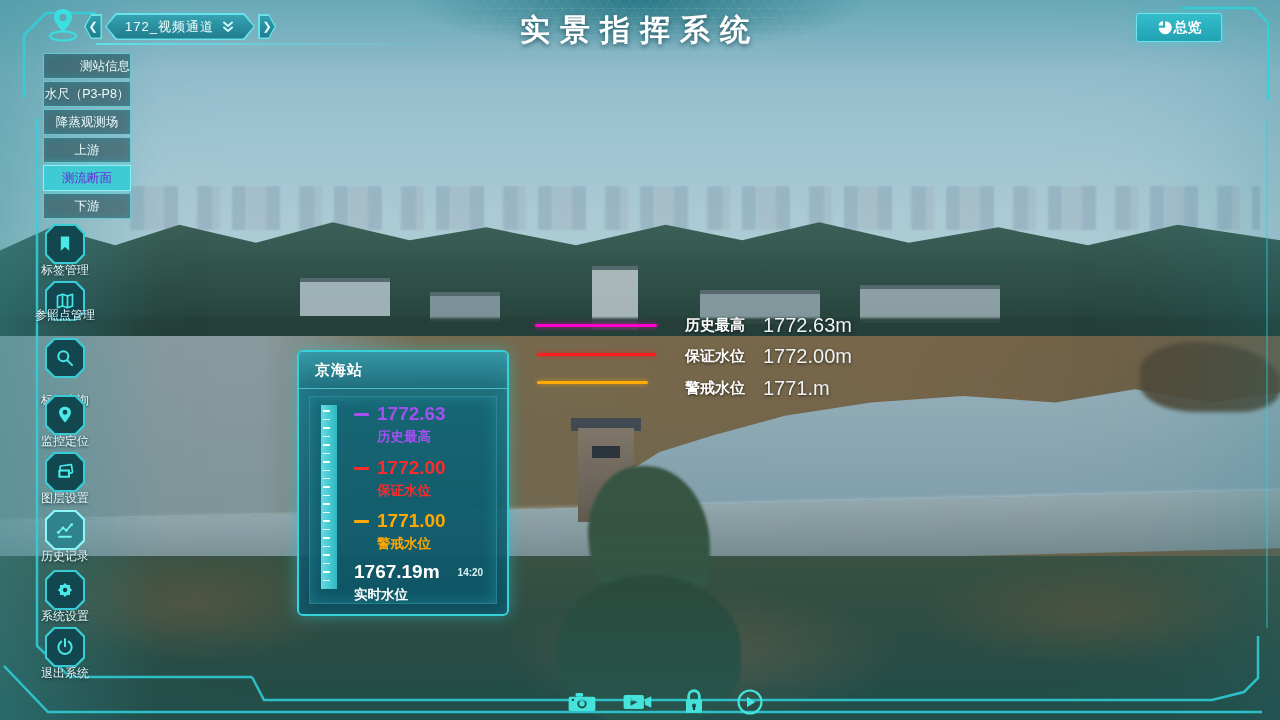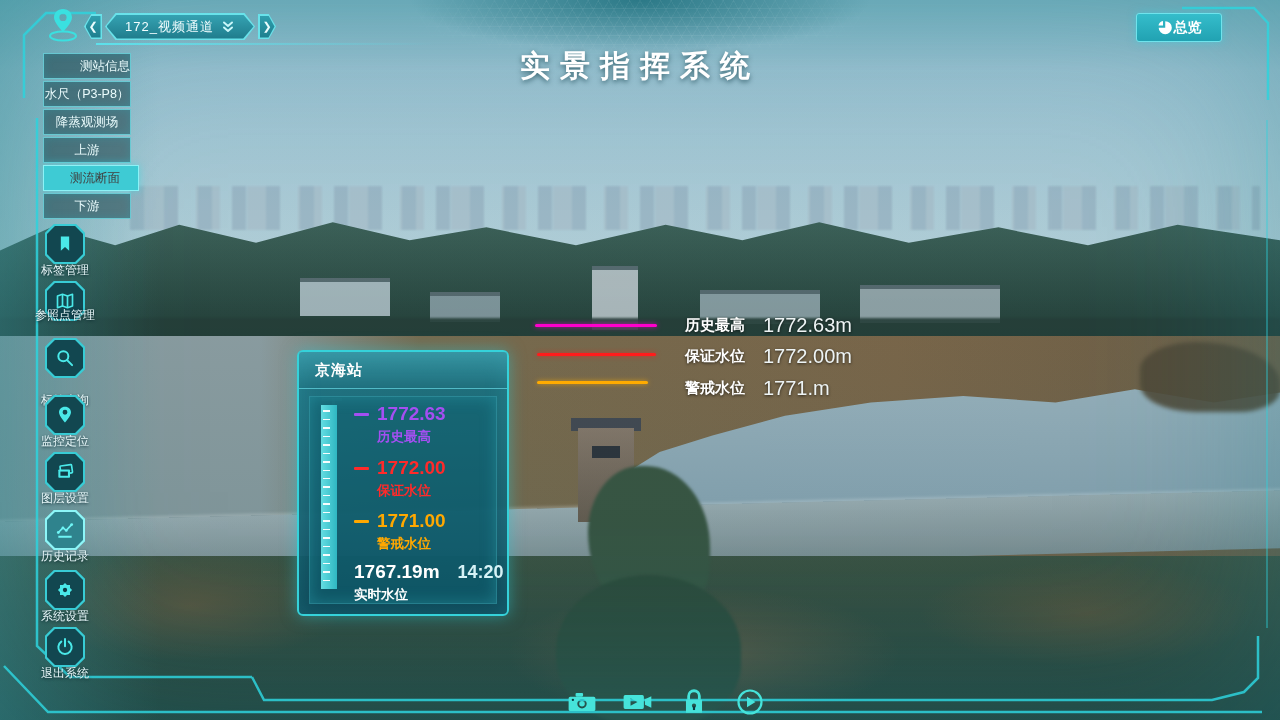--- a/index.html
+++ b/index.html
@@ -60,21 +60,21 @@
   .title-band{left:400px;top:0;width:480px;height:54px;
     background:radial-gradient(60% 120% at 50% 0%,rgba(32,112,126,.85),rgba(32,112,126,0) 80%);}
   .title-band::before{content:"";position:absolute;inset:0;opacity:.5;
     background-image:
       repeating-linear-gradient(0deg,rgba(255,255,255,.13) 0 1px,transparent 1px 9px),
       repeating-linear-gradient(60deg,rgba(255,255,255,.09) 0 1px,transparent 1px 9px),
       repeating-linear-gradient(-60deg,rgba(255,255,255,.09) 0 1px,transparent 1px 9px);
     -webkit-mask-image:radial-gradient(60% 100% at 50% 30%,#000 40%,transparent 85%);
     mask-image:radial-gradient(60% 100% at 50% 30%,#000 40%,transparent 85%);}
   .app-title{left:0;right:0;top:10px;text-align:center;color:#fff;font-size:30px;
-    font-weight:bold;letter-spacing:10px;text-shadow:0 2px 5px rgba(0,45,55,.6);margin-top:36px;}
+    font-weight:bold;letter-spacing:10px;text-shadow:0 2px 5px rgba(0,45,55,.6);}
   .chan-wrap{left:84px;top:13px;height:27px;display:flex;align-items:center;gap:2px;}
   .chan-arrow{position:relative;width:18px;height:25px;}
   .chan-arrow .shape{position:absolute;inset:0;background:#69e2ea;}
   .chan-arrow .inner{position:absolute;inset:1.5px;background:linear-gradient(180deg,#2f9fae,#1e7econ88);
     background:linear-gradient(180deg,#2f9fae,#1e7e8e);display:flex;align-items:center;justify-content:center;
     color:#eafcfd;font-size:11px;font-weight:bold;}
   .ar-l .shape,.ar-l .inner{clip-path:polygon(0 50%,40% 0,100% 0,100% 100%,40% 100%);}
   .ar-r .shape,.ar-r .inner{clip-path:polygon(0 0,60% 0,100% 50%,60% 100%,0 100%);}
   .chan-pill{position:relative;width:150px;height:27px;margin:0 1px;}
   .chan-pill .shape{position:absolute;inset:0;background:#69e2ea;
@@ -87,22 +87,22 @@
     background:linear-gradient(180deg,#35bdcb,#21a2b2);box-shadow:0 0 8px rgba(50,210,225,.5);
     display:flex;align-items:center;justify-content:center;gap:2px;color:#fff;
     font-size:14px;font-weight:bold;cursor:pointer;}
   .loc{left:40px;top:6px;}
 
   
   .nav-btn{left:43px;width:86px;height:24px;line-height:24px;text-align:center;
     color:#eafcfd;font-size:12.5px;white-space:nowrap;cursor:pointer;
     background:rgba(24,60,68,.55);border:1px solid rgba(110,215,225,.85);
     box-shadow:inset 0 0 8px rgba(40,180,195,.25);}
-  .nav-btn.active{background:#3ecbd4;border-color:#8df2f6;color:#404040;
-    box-shadow:0 0 8px rgba(62,220,230,.6);padding-left:8px;}
+  .nav-btn.active{background:#3ecbd4;border-color:#8df2f6;color:#6d28d9;
+    box-shadow:0 0 8px rgba(62,220,230,.6);}
 
   
   .tool{left:45px;width:40px;height:40px;cursor:pointer;}
   .tool .oct{position:absolute;inset:0;background:#38ccd5;
     clip-path:polygon(22% 0,78% 0,100% 22%,100% 78%,78% 100%,22% 100%,0 78%,0 22%);}
   .tool .oct-in{position:absolute;inset:2px;background:rgba(12,52,62,.88);
     clip-path:polygon(22% 0,78% 0,100% 22%,100% 78%,78% 100%,22% 100%,0 78%,0 22%);
     display:flex;align-items:center;justify-content:center;}
   .tool.active .oct{background:#8df6f8;box-shadow:0 0 14px rgba(74,228,234,.9);}
   .tool.active .oct-in{background:rgba(30,110,122,.85);}
@@ -121,21 +121,21 @@
     box-shadow:inset 0 0 16px rgba(60,200,215,.28);}
   .ruler{position:absolute;left:11px;top:8px;width:16px;height:184px;
     background:linear-gradient(90deg,#63dde2,#2fb7c2);}
   .ruler::before{content:"";position:absolute;left:2px;top:5px;bottom:5px;width:7px;
     background:repeating-linear-gradient(180deg,rgba(255,255,255,.95) 0 1.5px,transparent 1.5px 8.5px);}
   .lv{position:absolute;left:44px;}
   .lv-val{font-size:19px;font-weight:bold;display:flex;align-items:center;gap:8px;white-space:nowrap;}
   .dash{display:inline-block;width:15px;height:3px;background:currentColor;border-radius:1px;}
   .lv-lab{font-size:13.5px;font-weight:bold;margin-top:3px;padding-left:23px;white-space:nowrap;}
   .c-purple{color:#a44ff2;} .c-red{color:#ff2a2a;} .c-orange{color:#ffa800;} .c-white{color:#fff;}
-  .rt-time{font-size:18px;font-weight:bold;color:#d6f2f6;margin-left:10px;}
+  .rt-time{font-size:10px;font-weight:bold;color:#d6f2f6;margin-left:10px;}
 
   
   .ovl-line{height:3px;border-radius:2px;}
   .l-magenta{background:#ff00cc;box-shadow:0 0 5px rgba(255,0,204,.7);}
   .l-red{background:#ff1c1c;box-shadow:0 0 5px rgba(255,28,28,.7);}
   .l-orange{background:#ffab00;box-shadow:0 0 5px rgba(255,171,0,.7);}
   .ovl-txt{display:flex;align-items:center;gap:18px;color:#fff;
     text-shadow:0 1px 3px rgba(0,0,0,.65);}
   .ovl-lab{font-size:15px;font-weight:bold;}
   .ovl-val{font-size:20px;color:#eef4f5;}

